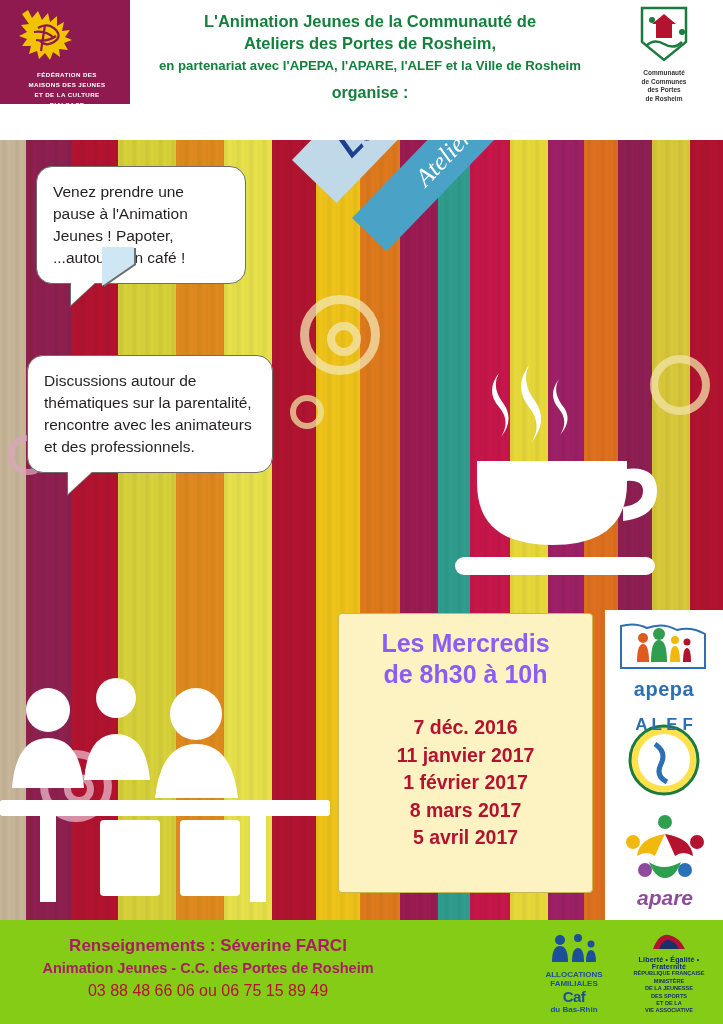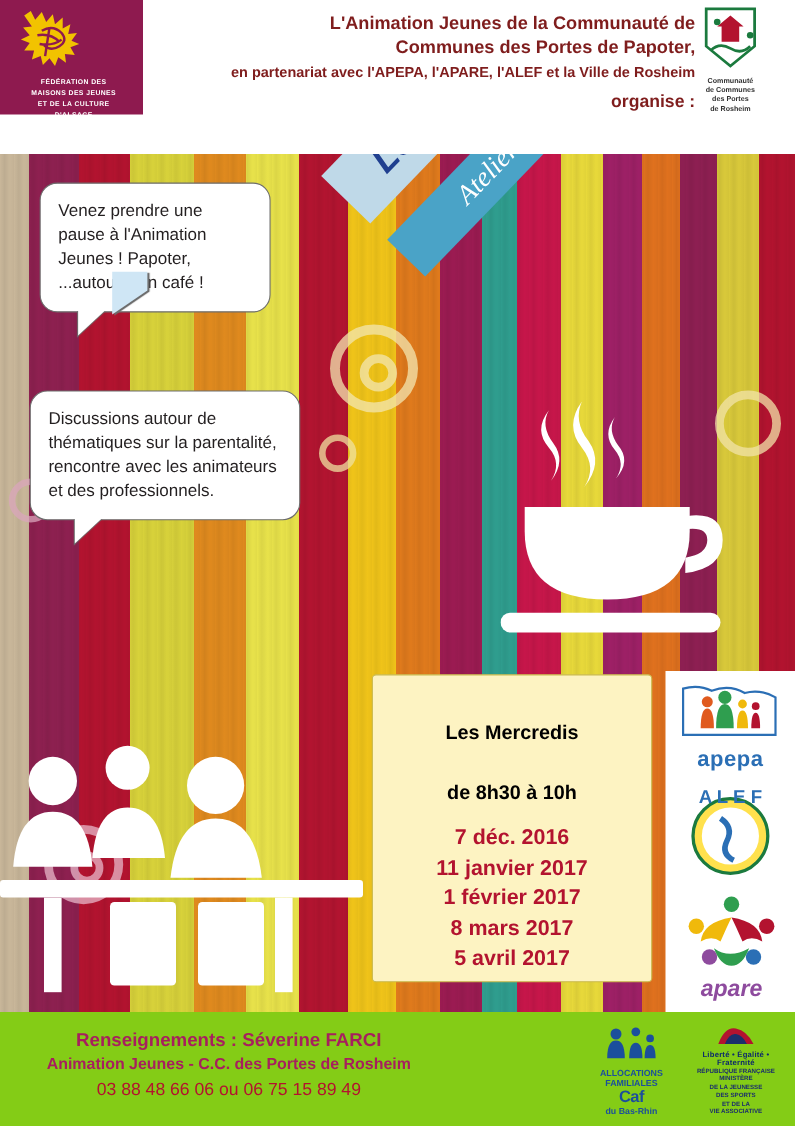--- a/index.html
+++ b/index.html
@@ -51,24 +51,24 @@
     width: 118px;
     color: #ffffff;
     font-size: 6.2px;
     font-weight: bold;
     line-height: 10px;
     letter-spacing: .4px;
     text-align: center;
   }
   .header-title {
     position: absolute;
-    left: 132px; top: 10px;
+    left: 120px; top: 10px;
     width: 500px;
-    text-align: right;
-    color: #7f1d1d;
+    text-align: center;
+    color: #15803d;
   }
   .header-title .l1 {
     font-size: 16.5px;
     font-weight: bold;
     line-height: 22px;
   }
   .header-title .l2 {
     font-size: 13.2px;
     font-weight: bold;
     line-height: 20px;
@@ -259,34 +259,33 @@
     position: absolute;
     left: 338px; top: 473px;
     width: 255px; height: 280px;
     background: #fdf3c2;
     border: 1.5px solid #c9b94c;
     border-radius: 4px;
     text-align: center;
     padding-top: 14px;
   }
   .datebox .title {
-    color: #000000;
-    font-size: 18px;
+    color: #8b5cf6;
+    font-size: 25px;
     font-weight: bold;
     line-height: 31px;
-    margin-top: 23px;
   }
   .datebox .date {
     color: #b3132f;
     font-size: 19.5px;
     font-weight: bold;
     line-height: 27.5px;
     margin-top: 0;
   }
-  .datebox .dates { margin-top: 12px; }
+  .datebox .dates { margin-top: 24px; }
 
   
   .logocol {
     position: absolute;
     right: 0; top: 470px;
     width: 118px; height: 310px;
     background: #ffffff;
   }
   .logo-apepa { position:absolute; top: 12px; left: 8px; width: 102px; height: 80px; text-align:center;}
   .logo-apepa .word { color:#2b6fb5; font-size: 20px; font-weight: bold; letter-spacing:.5px;}
@@ -345,21 +344,21 @@
 
     <div class="fmjc-text">
       <div>FÉDÉRATION DES</div>
       <div>MAISONS DES JEUNES</div>
       <div>ET DE LA CULTURE</div>
       <div>D'ALSACE</div>
     </div>
 
     <div class="header-title">
       <div class="l1">L'Animation Jeunes de la Communauté de</div>
-      <div class="l1">Communes des Portes de Papoter,</div>
+      <div class="l1">Ateliers des Portes de Rosheim,</div>
       <div class="l2">en partenariat avec l'APEPA, l'APARE, l'ALEF et la Ville de Rosheim</div>
       <div class="l3">organise :</div>
     </div>
 
     <div class="cc-logo">
       <svg class="cc-shield" viewBox="0 0 52 56">
         <path d="M4 2 H48 V36 L26 54 L4 36 Z" fill="#ffffff" stroke="#1b7a3e" stroke-width="2.5"></path>
         <path d="M26 8 L38 18 H34 V32 H18 V18 H14 Z" fill="#b3132f"></path>
         <path d="M8 40 q8 -8 18 -2 q10 6 18 -2" fill="none" stroke="#1b7a3e" stroke-width="2.5"></path>
         <circle cx="14" cy="14" r="3" fill="#1b7a3e"></circle>

